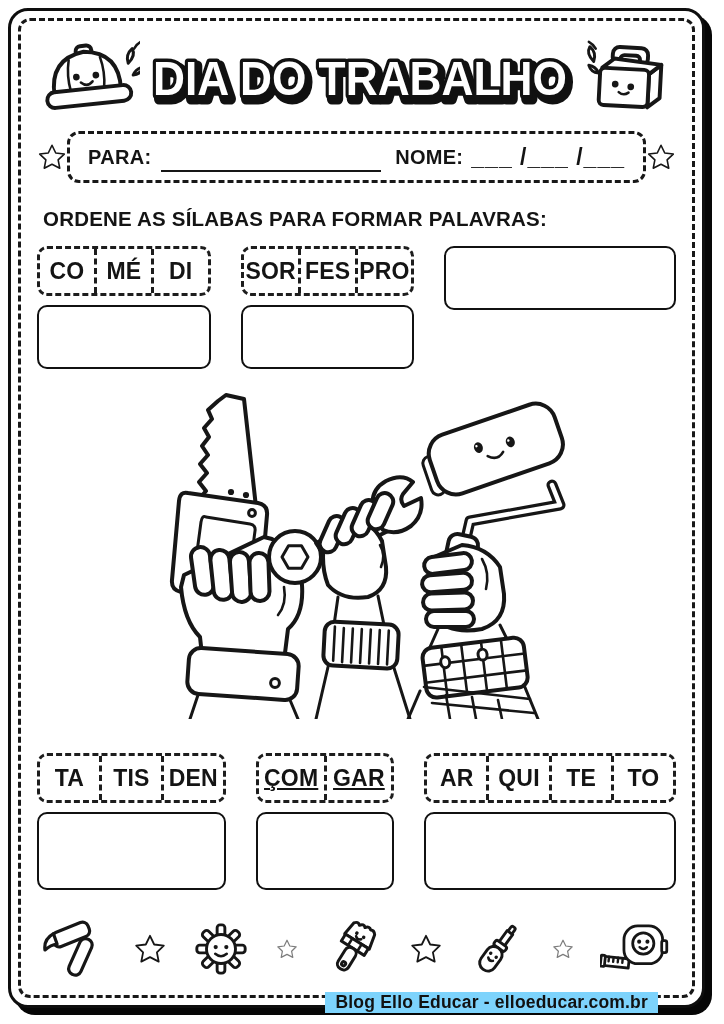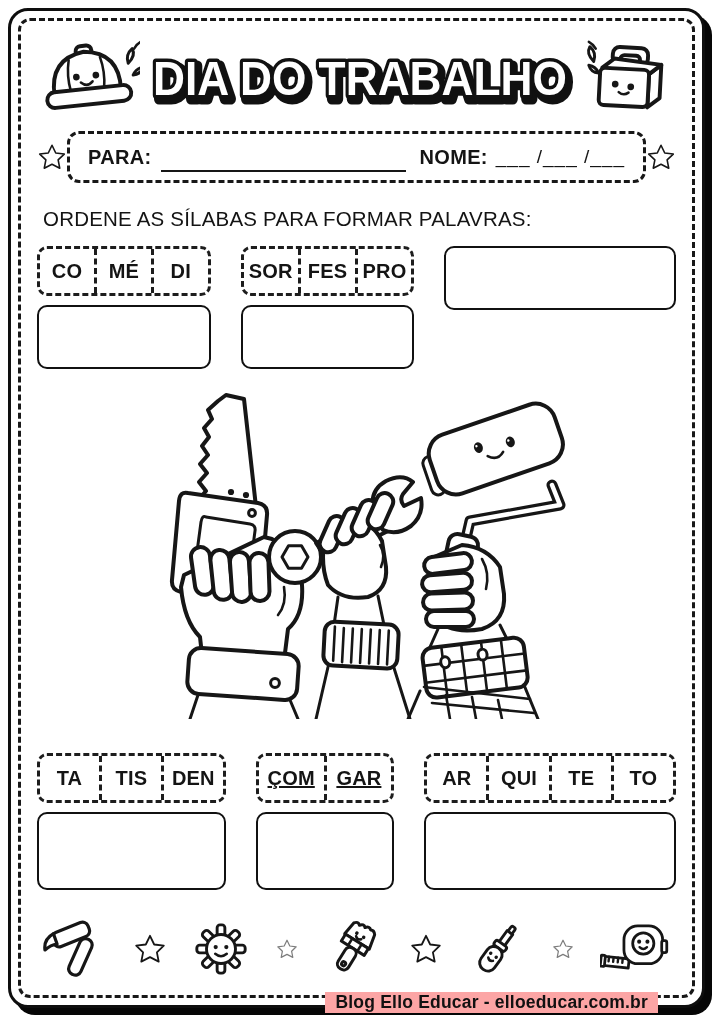--- a/index.html
+++ b/index.html
@@ -21,52 +21,52 @@
   .header{display:flex;align-items:center;justify-content:flex-end;gap:2px;margin-top:2px;height:92px;}
   .title-svg{display:block;}
   
   .namebar-wrap{position:relative;margin:6px 30px 0 30px;}
   .namebar{
     border:3px dashed #181818;border-radius:12px;height:52px;
     display:flex;align-items:center;padding:0 18px;box-sizing:border-box;
   }
   .lbl{font-weight:bold;font-size:20px;letter-spacing:.3px;white-space:nowrap;}
   .name-line{flex:1;margin:14px 14px 0 10px;height:14px;border-bottom:2.6px solid #161616;}
-  .date-blanks{font-weight:normal;font-size:19px;letter-spacing:1px;margin-left:8px;white-space:nowrap;}
+  .date-blanks{font-weight:bold;font-size:23px;letter-spacing:1px;margin-left:8px;white-space:nowrap;}
   .side-star{position:absolute;top:10px;}
   .side-star.left{left:-31px;}
   .side-star.right{right:-31px;}
   
-  .instruction{margin:24px 0 0 6px;font-size:20.5px;font-weight:normal;letter-spacing:.2px;}
+  .instruction{margin:24px 0 0 6px;font-size:20.5px;font-weight:bold;letter-spacing:.2px;}
   
   .puzzle-row{display:flex;gap:30px;margin-top:15px;}
   .puzzle-row.second{margin-top:34px;}
   .word-col{display:flex;flex-direction:column;gap:9px;flex-basis:0;min-width:0;}
   .g3{flex-grow:3;} .g2{flex-grow:2.2;text-decoration:underline;} .g4{flex-grow:4;}
   .syll-group{
     border:3px dashed #1d1d1d;border-radius:10px;height:50px;
     display:flex;align-items:stretch;box-sizing:border-box;
   }
   .syll-cell{
     flex:1;display:flex;align-items:center;justify-content:center;
-    font-weight:bold;font-size:20px;letter-spacing:.2px;
+    font-weight:bold;font-size:23px;letter-spacing:.2px;
   }
   .syll-cell + .syll-cell{border-left:3px dashed #1d1d1d;text-align:center;}
   .answer-box{
     border:2.8px solid #111;border-radius:10px;background:#fff;box-sizing:border-box;
   }
   .answer-box.h1{height:64px;}
   .answer-box.h2{height:78px;}
   
   .illus{display:block;margin:20px auto 0 auto;}
   
   .strip{display:flex;align-items:center;justify-content:space-between;margin:24px 6px 0 6px;height:70px;}
   
   .credit{
-    position:absolute;bottom:-8px;right:44px;z-index:6;background:#fca5a5;
+    position:absolute;bottom:-8px;right:44px;z-index:6;background:#7dd3fc;
     padding:0 10px;font-weight:bold;font-size:17.5px;letter-spacing:.2px;color:#111;
   }
   
   .ln{stroke:#161616;stroke-width:4;fill:#fff;stroke-linejoin:round;stroke-linecap:round;}
   .ln2{stroke:#161616;stroke-width:3;fill:#fff;stroke-linejoin:round;stroke-linecap:round;}
   .thin{stroke:#161616;stroke-width:2.6;fill:none;stroke-linecap:round;}
   .fillb{fill:#161616;stroke:none;}
 </style>
 </head>
 <body>

